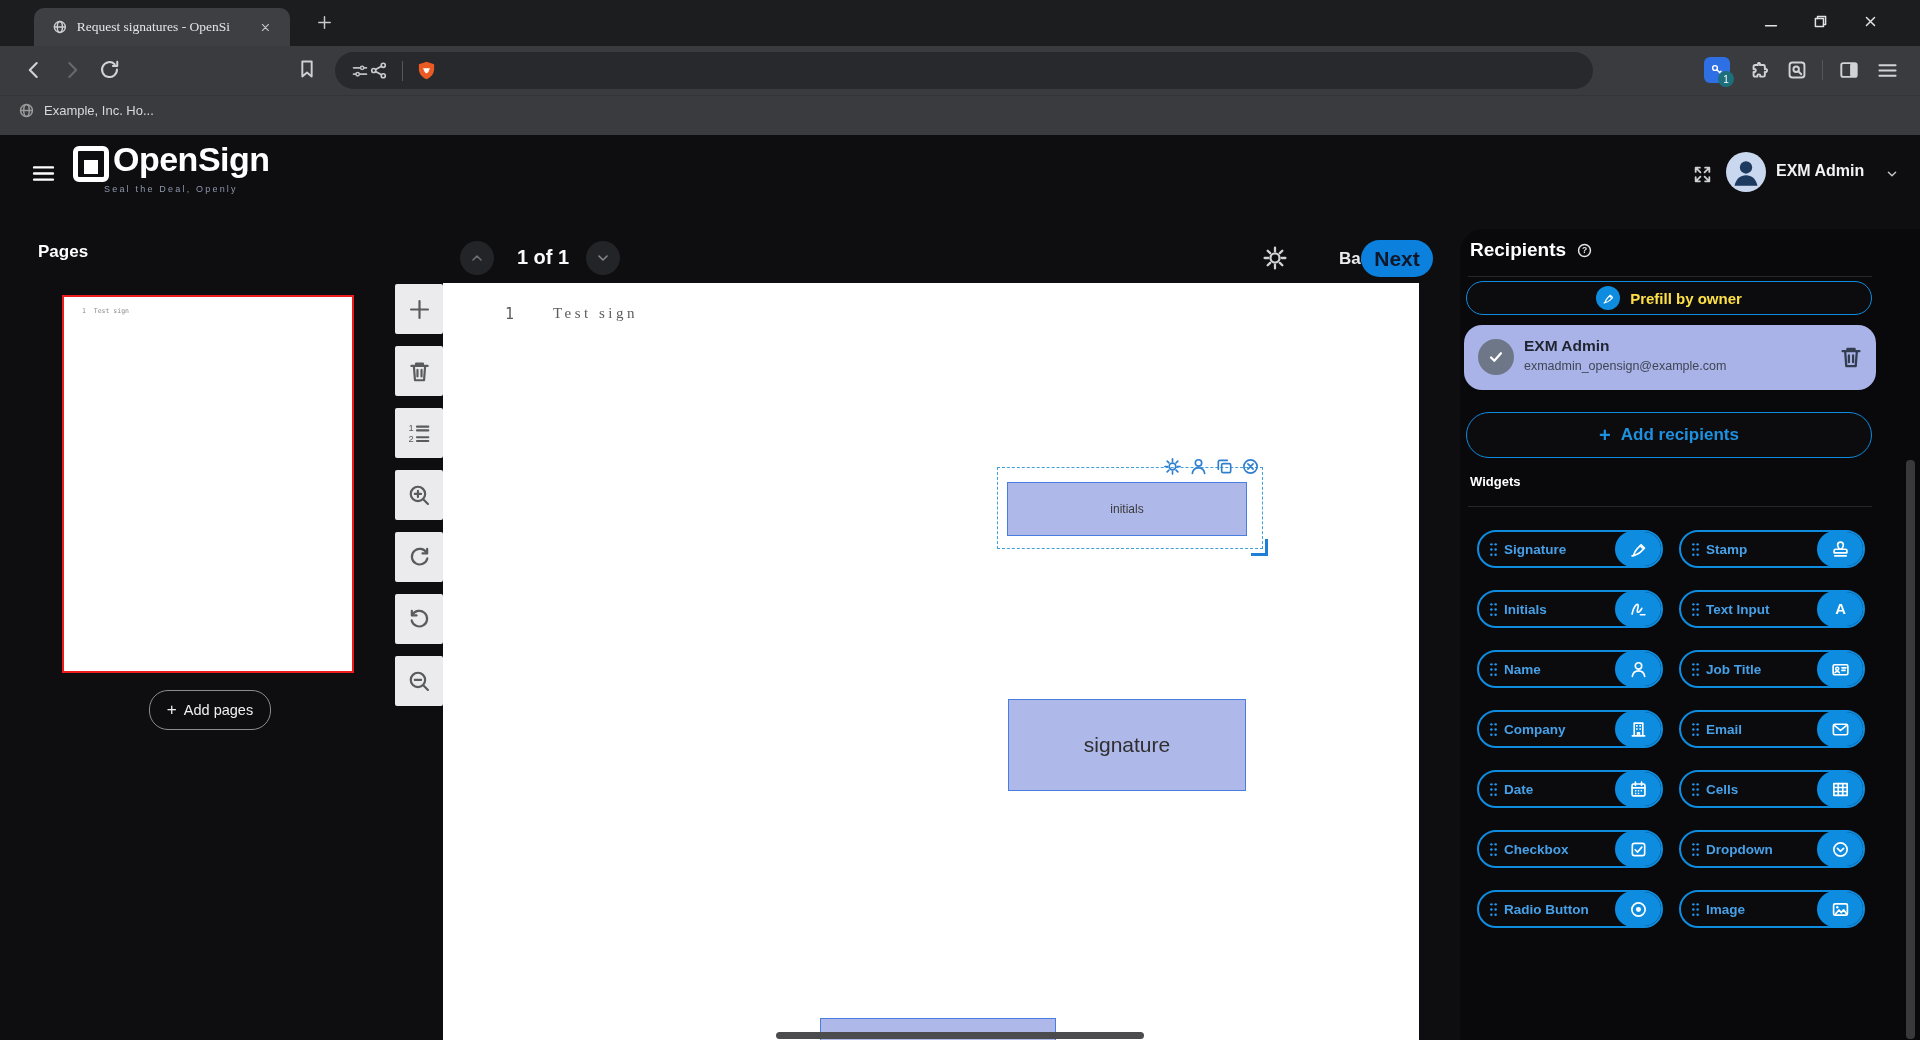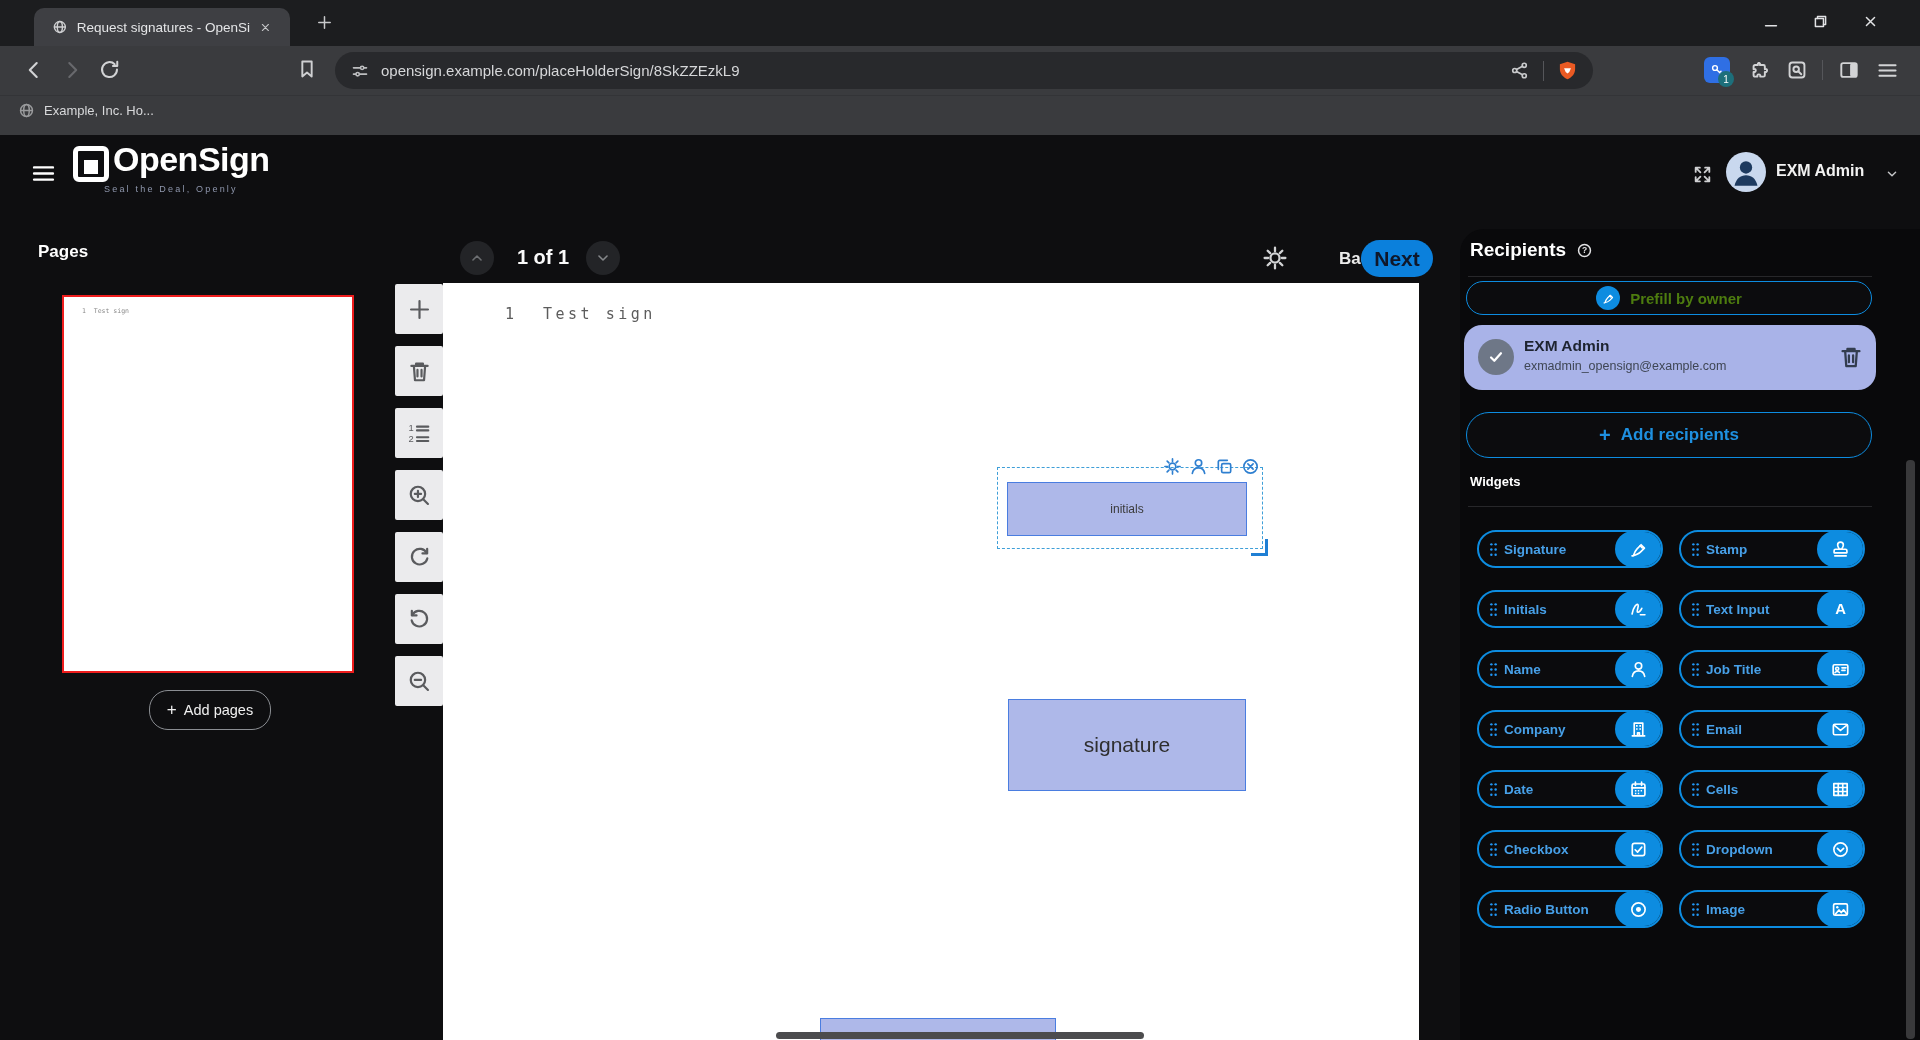--- a/index.html
+++ b/index.html
@@ -4,21 +4,21 @@
 <style>
   html,body{margin:0;padding:0;background:#000;}
   .stage{position:relative;width:1920px;height:1040px;overflow:hidden;background:#0e0e10;
          font-family:"Liberation Sans",sans-serif;color:#e8e8ea;}
   .abs{position:absolute;}
   .ic{display:inline-flex;align-items:center;justify-content:center;}
   .ic svg{width:100%;height:100%;}
   
   .tabstrip{left:0;top:0;width:1920px;height:46px;background:#1c1d1f;}
   .tab{left:34px;top:8px;width:256px;height:38px;background:#3e3f43;border-radius:10px 10px 0 0;
-       display:flex;align-items:center;padding:0 18px;box-sizing:border-box;}
+       display:flex;align-items:center;padding:0 18px;box-sizing:border-box;font-family:Liberation Serif, serif;}
   .tabtitle{font-size:13.5px;color:#e4e5e7;white-space:nowrap;overflow:hidden;width:186px;margin-left:9px;}
   .browtool{left:0;top:46px;width:1920px;height:49px;background:#3a3b3e;}
   .urlbar{left:335px;top:52px;width:1258px;height:37px;background:#28292c;border-radius:19px;
           display:flex;align-items:center;}
   .urltext{font-size:15px;color:#d6d7d9;margin-left:12px;flex:1;white-space:nowrap;overflow:hidden;}
   .bookbar{left:0;top:95px;width:1920px;height:40px;background:#3a3b3e;border-top:1px solid #333437;box-sizing:border-box;}
   .bmitem{left:18px;top:102px;display:flex;align-items:center;gap:9px;}
   .bmlabel{font-size:13px;color:#d8d9db;}
   .winctl{color:#e2e3e5;}
   
@@ -54,21 +54,21 @@
   .selicons{display:flex;gap:7px;color:#2e7fd0;}
   .selicons .ic{width:19px;height:19px;cursor:pointer;}
   .rhandle{width:14px;height:14px;border-right:3px solid #1f7fd4;border-bottom:3px solid #1f7fd4;cursor:nwse-resize;}
   .hscroll{left:776px;top:1032px;width:368px;height:7px;background:#4c4c4e;border-radius:4px;cursor:pointer;}
   
   .sidebar{left:1460px;top:229px;width:460px;height:811px;background:#09090b;border-radius:24px 0 0 0;}
   .sideTitle{font-size:19px;font-weight:bold;color:#fff;}
   .divider{height:1px;background:#27272a;}
   .pill{border:1.6px solid #0d8ce0;border-radius:999px;box-sizing:border-box;background:#0c0c0e;
         display:flex;align-items:center;justify-content:center;cursor:pointer;}
-  .prefillTxt{font-size:15px;font-weight:bold;color:#4d7c0f;margin-left:10px;}
+  .prefillTxt{font-size:15px;font-weight:bold;color:#fde047;margin-left:10px;}
   .bluedot{width:24px;height:24px;border-radius:50%;background:#0d8ce0;display:flex;align-items:center;justify-content:center;color:#fff;}
   .bluedot .ic{width:13px;height:13px;}
   .card{background:#a9b3e8;border-radius:18px;}
   .checkcirc{width:36px;height:36px;border-radius:50%;background:#6e7787;display:flex;align-items:center;justify-content:center;color:#fff;}
   .checkcirc .ic{width:18px;height:18px;}
   .cname{font-size:15.5px;font-weight:bold;color:#1e2430;}
   .cemail{font-size:12.5px;color:#3f4654;}
   .addTxt{font-size:17px;font-weight:bold;color:#1e90e0;}
   .wgrid{display:grid;grid-template-columns:186px 186px;column-gap:16px;row-gap:22px;}
   .wpill{position:relative;height:38px;border:2px solid #0d8ce0;border-radius:19px;background:#0b0b0d;
@@ -148,21 +148,20 @@
       </svg>
     </span>
   <div class="abs urlbar">
     <span class="ic" style="width:18px;height:18px;color:#bdbec0;margin-left:16px;">
         <svg viewBox="0 0 16 16" fill="none" stroke="currentColor" stroke-width="1.4" stroke-linecap="round" stroke-linejoin="round">
           <path d="M2.2 5.2h6.2M11.6 5.2h2.2M2.2 10.8h2.2M7.6 10.8h6.2"></path>
           <circle cx="9.9" cy="5.2" r="1.5"></circle>
           <circle cx="5.9" cy="10.8" r="1.5"></circle>
         </svg>
       </span>
-    <span class="urltext">opensign.example.com/placeHolderSign/8SkZZEzkL9</span>
     <span class="ic" style="width:19px;height:19px;color:#c9cacc;margin-right:14px;cursor:pointer;">
         <svg viewBox="0 0 16 16" fill="none" stroke="currentColor" stroke-width="1.4" stroke-linecap="round" stroke-linejoin="round">
           <circle cx="12" cy="3.6" r="1.7"></circle>
           <circle cx="4" cy="8" r="1.7"></circle>
           <circle cx="12" cy="12.4" r="1.7"></circle>
           <path d="M5.5 7.2l5-2.8M5.5 8.8l5 2.8"></path>
         </svg>
       </span>
     <span style="width:1px;height:20px;background:#55565a;"></span>
     <span class="ic" style="width:21px;height:21px;margin:0 15px 0 13px;cursor:pointer;">
@@ -334,21 +333,21 @@
       <svg viewBox="0 0 16 16" fill="none" stroke="currentColor" stroke-width="1.4" stroke-linecap="round" stroke-linejoin="round">
         <circle cx="8" cy="8" r="2.8"></circle>
         <path d="M8 1.6v2.2M8 12.2v2.2M1.6 8h2.2M12.2 8h2.2M3.5 3.5 5 5M11 11l1.5 1.5M12.5 3.5 11 5M5 11l-1.5 1.5"></path>
       </svg>
     </span>
   <span class="abs backLbl" style="left:1300px;top:249px;margin-left:39px;">Back</span>
   <div class="abs nextBtn">Next</div>
 
   <div class="abs docpage">
     <span class="abs docline" style="left:62px;top:22px;">1</span>
-    <span class="abs docline" style="left:100px;top:22px;letter-spacing:3.5px;">Test sign</span>
+    <span class="abs docline" style="left:110px;top:22px;letter-spacing:3.5px;font-family:Liberation Serif, serif;">Test sign</span>
 
     <div class="abs selbox" style="left:554px;top:184px;width:266px;height:82px;">
       <div class="selicons abs" style="right:2px;top:-11px;">
         <span class="ic">
             <svg viewBox="0 0 16 16" fill="none" stroke="currentColor" stroke-width="1.4" stroke-linecap="round" stroke-linejoin="round">
               <circle cx="8" cy="8" r="2.8"></circle>
               <path d="M8 1.6v2.2M8 12.2v2.2M1.6 8h2.2M12.2 8h2.2M3.5 3.5 5 5M11 11l1.5 1.5M12.5 3.5 11 5M5 11l-1.5 1.5"></path>
             </svg>
           </span>
         <span class="ic">

